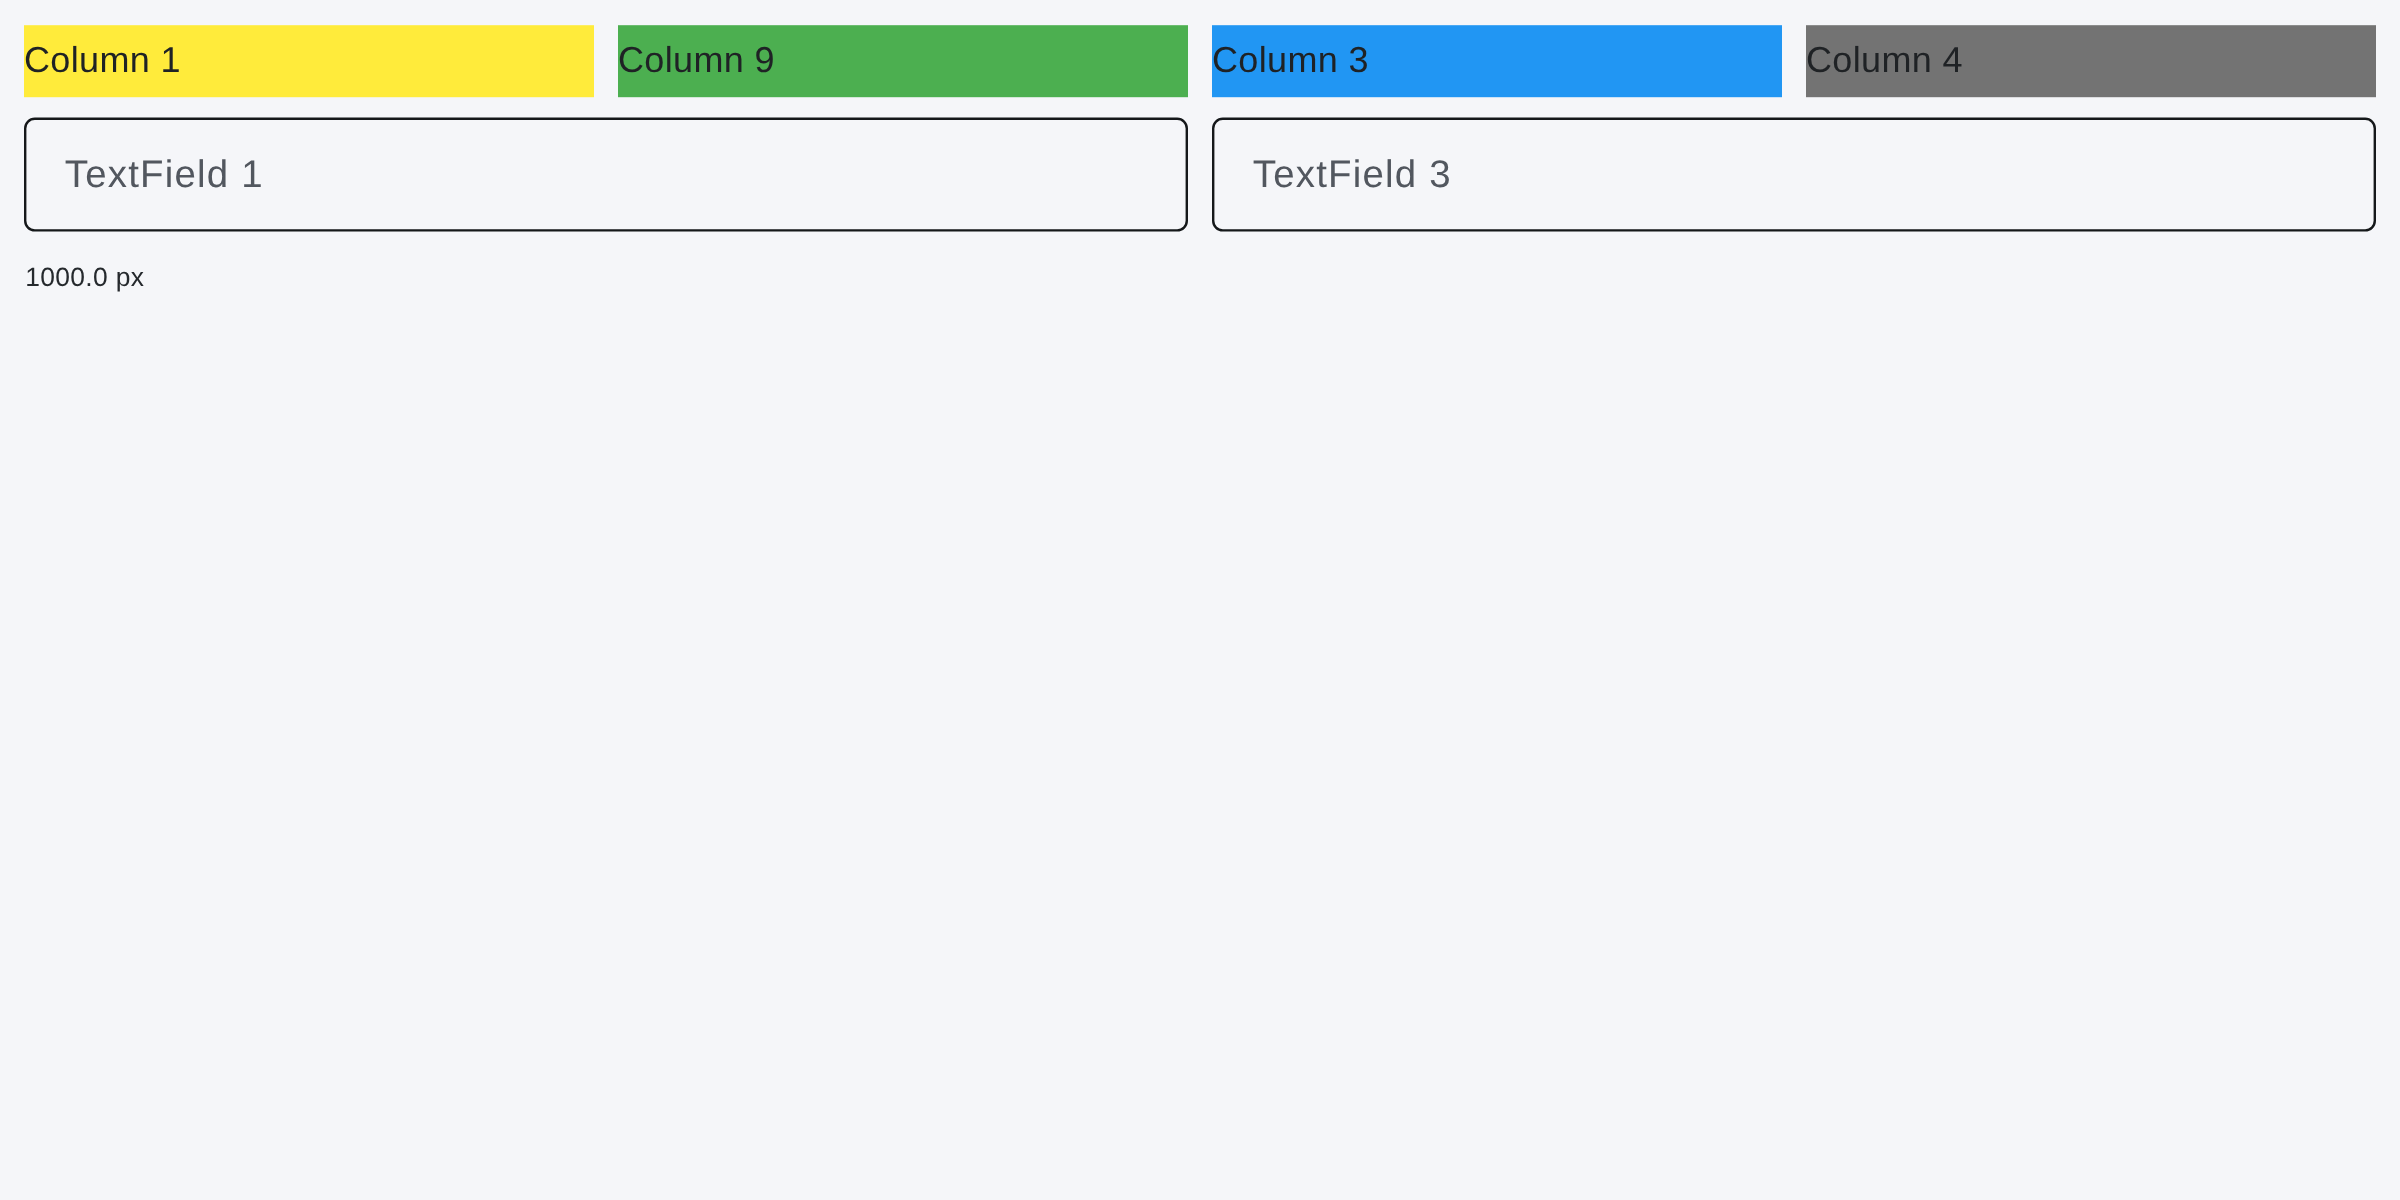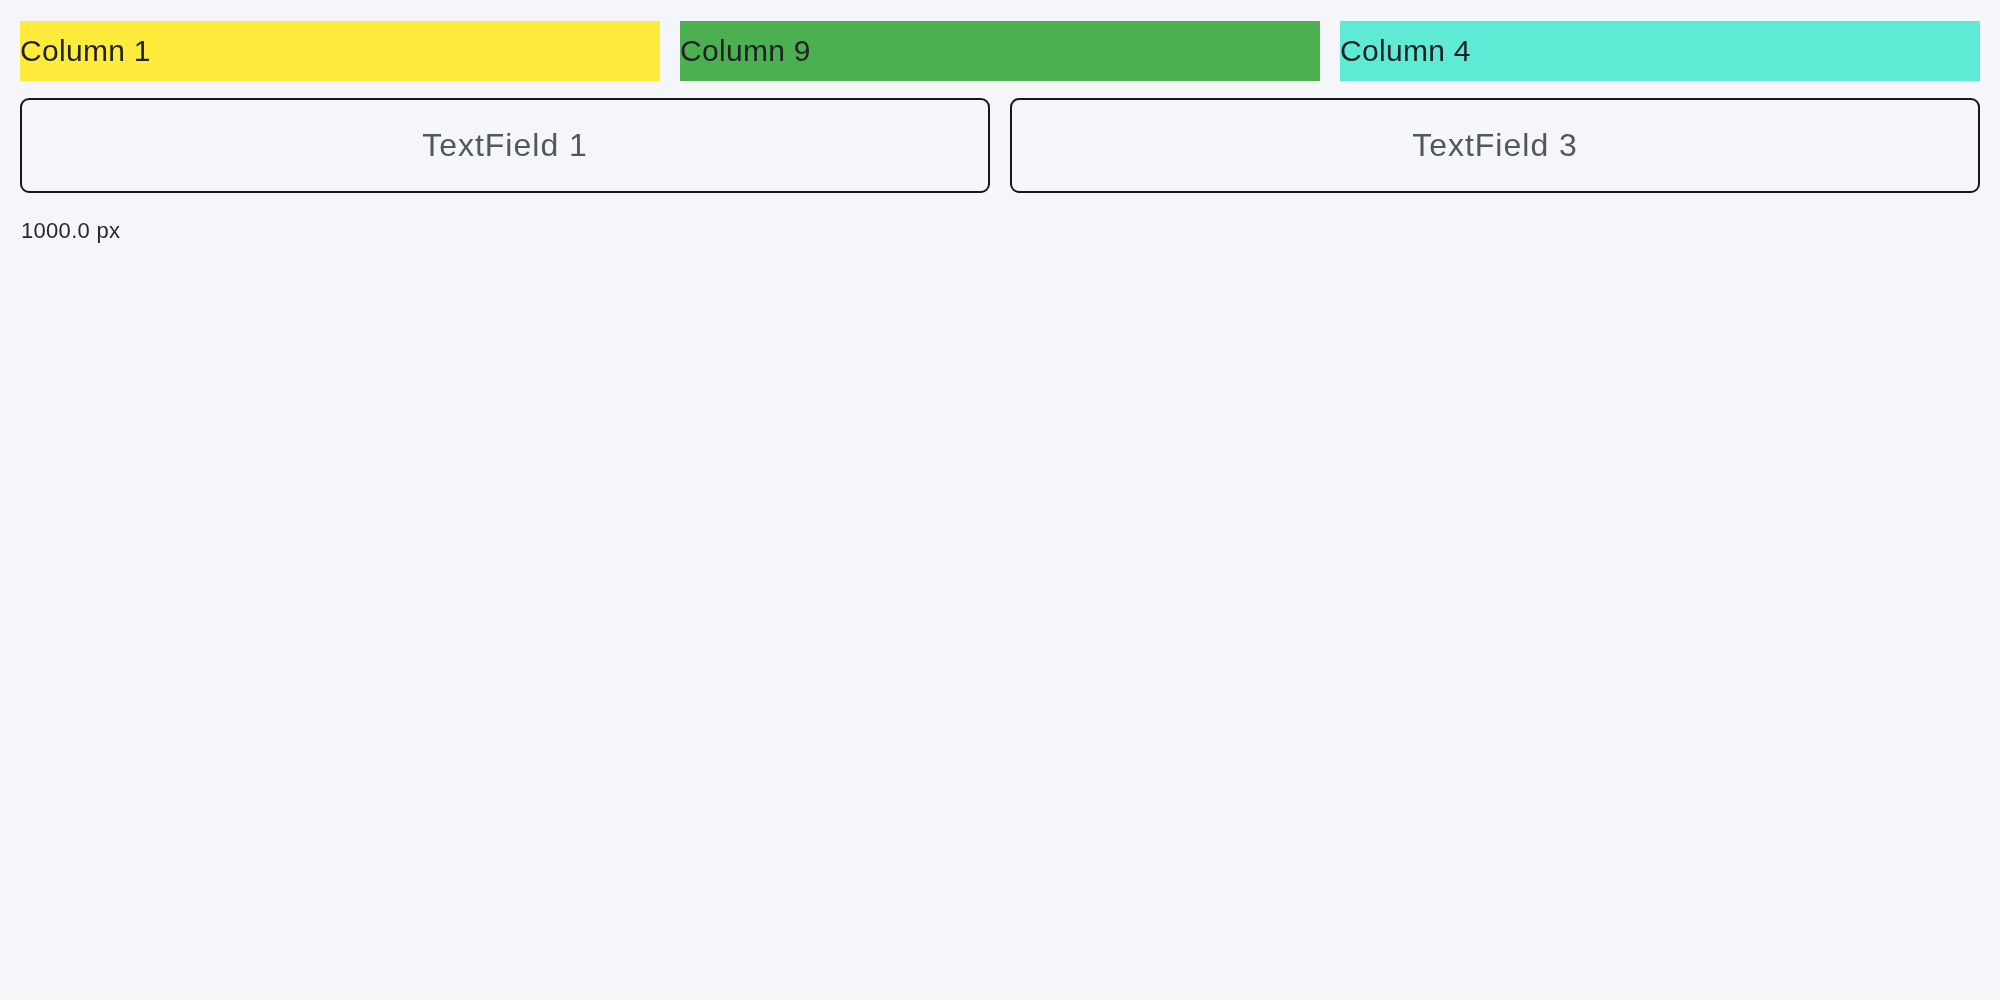--- a/index.html
+++ b/index.html
@@ -55,21 +55,20 @@
     box-sizing: border-box;
     background: transparent;
     border: 2.5px solid #15181a;
     border-radius: 9px;
     padding: 0 32px;
     font-family: "Liberation Sans", sans-serif;
     font-size: 32px;
     letter-spacing: 1px;
     color: #33383e;
     outline: none;
-    text-align: center;
   }
   .text-field::placeholder {
     color: #52575f;
     opacity: 1;
   }
   .size-label {
     position: absolute;
     top: 216px;
     left: 21px;
     font-size: 22px;
@@ -83,21 +82,24 @@
 
 <div class="canvas">
 
   <div class="columns-row">
     <div class="color-column" style="background: rgb(255, 235, 59);">
       <span class="col-label">Column 1</span>
     </div>
     <div class="color-column" style="background: rgb(76, 175, 80);">
       <span class="col-label">Column 9</span>
     </div>
-    <div class="color-column" style="background: #5eead4;">
+    <div class="color-column" style="background: rgb(33, 150, 243);">
+      <span class="col-label">Column 3</span>
+    </div>
+    <div class="color-column" style="background: #737373;">
       <span class="col-label">Column 4</span>
     </div>
   </div>
 
   <div class="fields-row">
     <input type="text" class="text-field" placeholder="TextField 1" style="">
     <input type="text" class="text-field" placeholder="TextField 3" style="">
   </div>
 
   <div class="size-label">1000.0 px</div>

